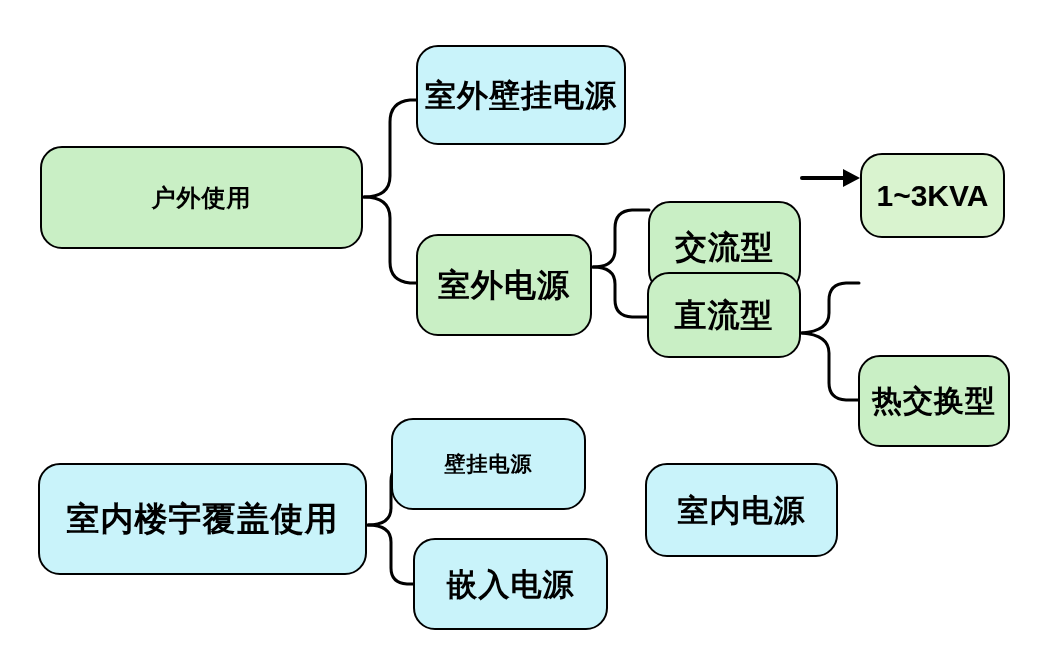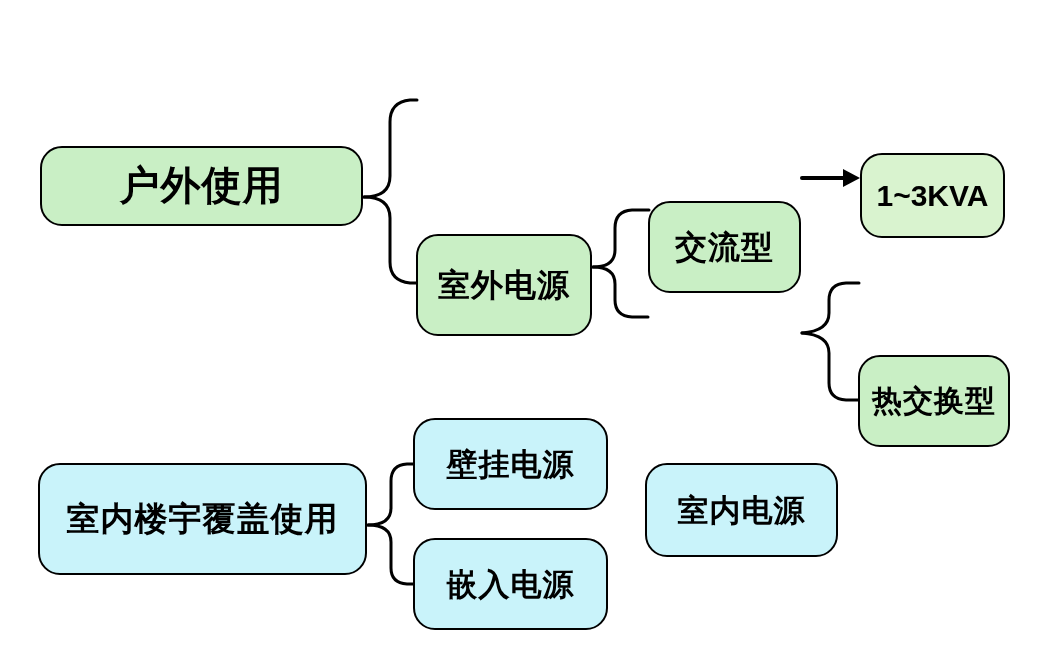--- a/index.html
+++ b/index.html
@@ -22,31 +22,31 @@
     color:#000000;
     letter-spacing:1px;
     line-height:1;
     text-align:center;
   }
   .green{background:#c9efc5;}
   .green-light{background:#d9f3cf;margin-top:32px;}
   .blue{background:#c9f3fa;}
 
   
-  #n-outdoor-use     {left:40px;  top:146px; width:323px; height:80px;  font-size:40px;}
+  #n-outdoor-use     {left:40px;  top:146px; width:323px; height:103px;  font-size:24px;}
   #n-outdoor-wall    {left:416px; top:45px;  width:210px; height:100px; font-size:31px;}
   #n-outdoor-power   {left:416px; top:234px; width:176px; height:102px; font-size:32px;}
   #n-ac-type         {left:648px; top:163px; width:153px; height:92px;  font-size:32px;margin-top:38px;}
   #n-kva             {left:860px; top:121px; width:145px; height:85px;  font-size:30px;
                       font-family:"Liberation Sans","DejaVu Sans",sans-serif; letter-spacing:0;}
   #n-dc-type         {left:647px; top:272px; width:154px; height:86px;  font-size:32px;}
   #n-air-cooled      {left:858px; top:237px; width:155px; height:93px;  font-size:32px;}
   #n-heat-exchange   {left:858px; top:355px; width:152px; height:92px;  font-size:30px;}
   #n-indoor-building {left:38px;  top:463px; width:329px; height:112px; font-size:33px;}
-  #n-wall-power      {left:413px; top:418px; width:195px; height:92px;  font-size:31px;}
+  #n-wall-power      {left:391px; top:418px; width:195px; height:92px;  font-size:21px;}
   #n-embedded-power  {left:413px; top:538px; width:195px; height:92px;  font-size:31px;}
   #n-indoor-power    {left:645px; top:463px; width:193px; height:94px;  font-size:31px;}
 
   #connectors{
     position:absolute;left:0;top:0;width:1052px;height:652px;
     pointer-events:none;
   }
 
   
   #watermark{
@@ -90,27 +90,29 @@
       <path d="M 368 525 Q 391 525 391 508 L 391 481 Q 391 465 407 464 L 414 464"></path>
       <path d="M 368 525 Q 391 525 391 542 L 391 568 Q 391 583 407 584 L 414 584"></path>
 
       <path stroke-width="4" d="M 802 178 L 843 178"></path>
     </g>
     <polygon fill="#000000" points="843,169 843,187 860,178"></polygon>
   </svg>
 
   <div class="node green" id="n-outdoor-use">户外使用</div>
 
+  <div class="node blue" id="n-outdoor-wall">室外壁挂电源</div>
 
   <div class="node green" id="n-outdoor-power">室外电源</div>
 
   <div class="node green" id="n-ac-type">交流型</div>
 
   <div class="node green-light" id="n-kva">1~3KVA</div>
 
+  <div class="node green" id="n-dc-type">直流型</div>
 
 
   <div class="node blue" id="n-indoor-building">室内楼宇覆盖使用</div>
 
   <div class="node green" id="n-heat-exchange">热交换型</div>
 
   <div class="node blue" id="n-wall-power">壁挂电源</div>
 
   <div class="node blue" id="n-embedded-power">嵌入电源</div>
 

